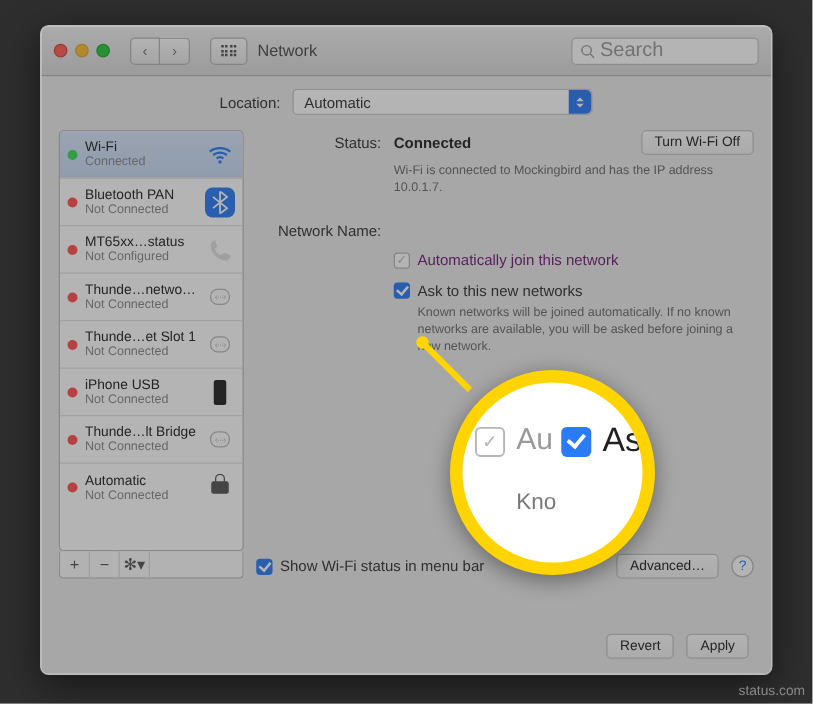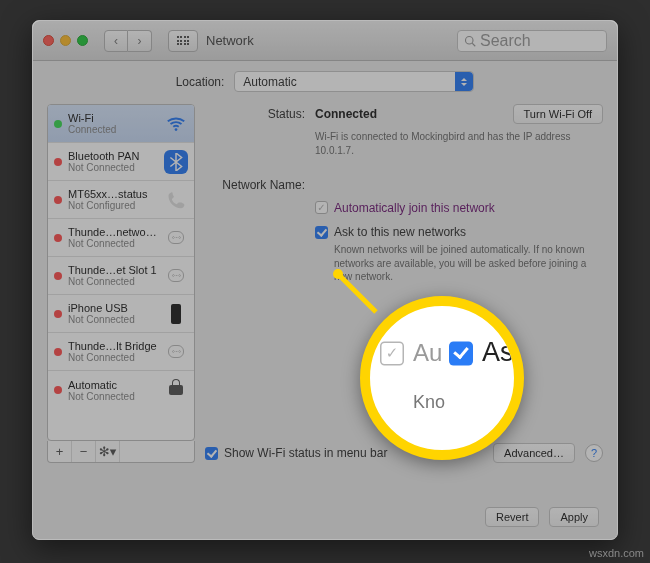--- a/index.html
+++ b/index.html
@@ -294,13 +294,13 @@
       <span>Au</span>
     </label>
     <label class="chk" style="margin-top:14px;color:#222;font-weight:400">
       <span class="chkbox on"></span>
       <span style="font-size:18px">Ask</span>
     </label>
     <div style="font-size:12px;color:#777;margin:6px 0 0 22px">Kno</div>
   </div>
 </div>
 
-<div class="watermark">wsxdn.com</div>
+<div class="watermark">status.com</div>
 
 </body></html>

